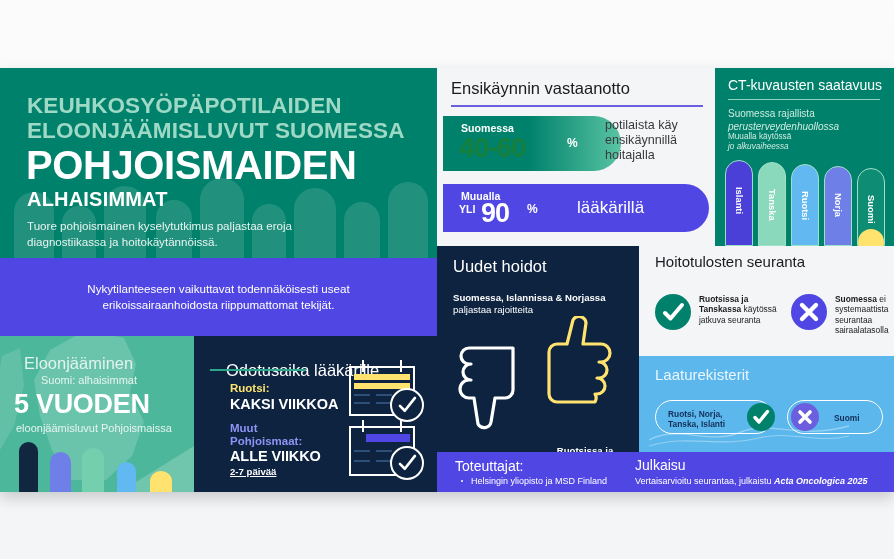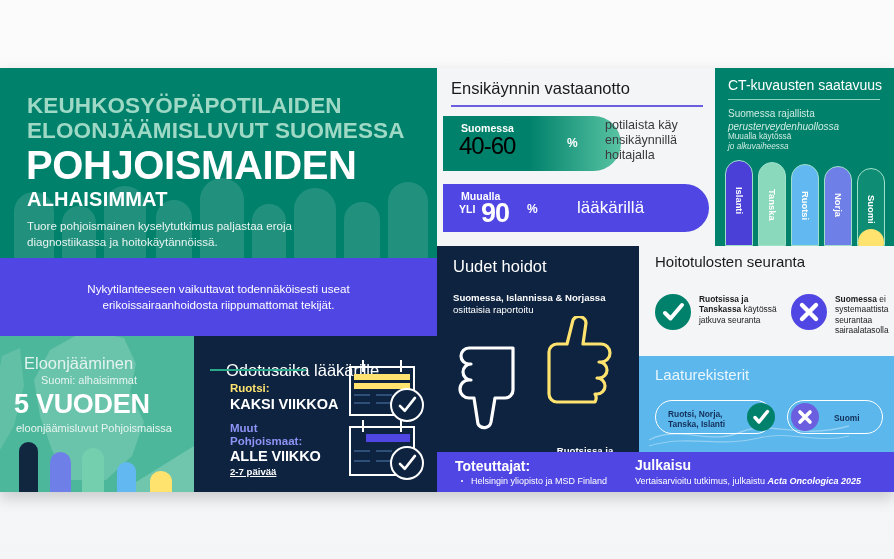--- a/index.html
+++ b/index.html
@@ -54,21 +54,21 @@
   #wait .chk{position:absolute;border:2.2px solid #ffffff;border-radius:50%;box-sizing:border-box;background:#0d2340;}
 
   
   #first{left:437px;top:0;width:278px;height:178px;background:#f4f5f6;}
   #first h3{margin:0;position:absolute;left:14px;top:11px;color:#1b1b1f;font-size:16.5px;font-weight:400;}
   #first .u{position:absolute;left:14px;top:37px;width:252px;height:1.6px;background:#6b5fe0;}
   #first .pill1{position:absolute;left:6px;top:48px;width:178px;height:55px;border-radius:0 30px 30px 0;
     background:linear-gradient(90deg,#00816b 0%,#00816b 48%,#59c4a3 100%);}
   #first .greybox{position:absolute;left:148px;top:48px;width:124px;height:55px;background:#e7e8e9;z-index:-1;}
   #first .sm{position:absolute;left:24px;top:54px;color:#ffffff;font-size:10.6px;font-weight:700;}
-  #first .num{position:absolute;left:22px;top:64px;color:#000000;font-size:24px;font-weight:400;letter-spacing:-1px;}
+  #first .num{position:absolute;left:22px;top:64px;color:#15803d;font-size:28px;font-weight:700;letter-spacing:-1px;}
   #first .pct{position:absolute;left:130px;top:68px;color:#ffffff;font-size:12px;font-weight:700;}
   #first .note{position:absolute;left:168px;top:50px;width:110px;color:#3a3a3e;font-size:12.6px;line-height:1.18;}
   #first .pill2{position:absolute;left:6px;top:116px;width:266px;height:48px;border-radius:0 26px 26px 0;background:#5046e4;}
   #first .sm2{position:absolute;left:24px;top:122px;color:#ffffff;font-size:10.6px;font-weight:700;}
   #first .yli{position:absolute;left:22px;top:135px;color:#ffffff;font-size:10.5px;font-weight:700;}
   #first .num2{position:absolute;left:44px;top:130px;color:#ffffff;font-size:27px;font-weight:700;letter-spacing:-1px;}
   #first .pct2{position:absolute;left:90px;top:134px;color:#ffffff;font-size:12px;font-weight:700;}
   #first .lab2{position:absolute;left:140px;top:130px;color:#ffffff;font-size:17px;}
 
   
@@ -103,21 +103,21 @@
   
   #qual{left:639px;top:288px;width:255px;height:96px;background:#5bb7ec;}
   #qual .wave{position:absolute;left:10px;bottom:4px;width:200px;height:34px;opacity:.35;}
   #qual h3{margin:0;position:absolute;left:16px;top:10px;color:#eaf6fd;font-size:15px;font-weight:400;}
   #qual .chip{position:absolute;top:44px;height:34px;border:1.6px solid #ffffff;border-radius:18px;box-sizing:border-box;}
   #qual .chip span{position:absolute;font-size:8.4px;font-weight:700;line-height:1.2;}
   #qual .cbdg{position:absolute;width:28px;height:28px;border-radius:50%;}
 
   
   #foot{left:437px;top:384px;width:457px;height:40px;background:#5046e4;}
-  #foot h4{margin:0;position:absolute;color:#ffffff;font-size:14px;font-weight:700;}
+  #foot h4{margin:0;position:absolute;color:#ffffff;font-size:14px;font-weight:400;}
   #foot .li{position:absolute;color:#ffffff;font-size:9px;}
   #foot .dot{position:absolute;width:2px;height:2px;background:#ffffff;border-radius:50%;}
   #foot .sub{position:absolute;color:#ffffff;font-size:9px;}
   #foot .sub i{font-weight:700;font-style:italic;}
 </style>
 </head>
 <body>
 
 <div id="stage">
   <div id="board">
@@ -254,21 +254,21 @@
           <div class="cbar" style="left: 134px; width: 28px; height: 78px; background: rgb(15, 140, 116);">
             <span class="cname" style="left: 19px; top: 26px;">Suomi</span>
             <div class="dot" style="left: 0px; bottom: -10px;"></div>
           </div>
         </div>
     </div>
 
     <div class="panel" id="treat">
       <h3>Uudet hoidot</h3>
       <div class="t">
-        <b>Suomessa, Islannissa &amp; Norjassa</b><span> osittaisia raportoitu</span>
+        <b>Suomessa, Islannissa &amp; Norjassa</b><span> paljastaa rajoitteita</span>
       </div>
 
       <svg class="thumb" style="left:18px;top:92px;width:84px;height:92px" viewBox="0 0 84 92">
         <path d="M14 10 h44 a10 10 0 0 1 0 0 v42 a8 8 0 0 1 -8 8 h-10 l-4 24 a7 7 0 0 1 -13 2 l-4 -26 h-5
                  a9 9 0 0 1 0 -18 h2 a8 8 0 0 1 0 -16 h-2 a8 8 0 0 1 0 -16 Z" fill="none" stroke="#ffffff" stroke-width="3.2" stroke-linejoin="round"></path>
       </svg>
 
       <svg class="thumb" style="left:104px;top:70px;width:86px;height:96px" viewBox="0 0 86 96">
         <path d="M44 86 h-28 a8 8 0 0 1 -8 -8 v-42 a8 8 0 0 1 8 -8 h10 l6 -24 a7 7 0 0 1 13 3 l-3 21 h18
                  a9 9 0 0 1 0 18 h-2 a8 8 0 0 1 0 16 h-2 a8 8 0 0 1 0 16 h-2 a8 8 0 0 1 0 8 Z" fill="none" stroke="#ffe36e" stroke-width="3.2" stroke-linejoin="round"></path>
@@ -328,18 +328,18 @@
       </div>
     </div>
 
     <div class="panel" id="foot">
       <h4 style="left:18px;top:6px">Toteuttajat:</h4>
       <div class="dot" style="left:24px;top:28px"></div>
       <div class="li" style="left:34px;top:24px">Helsingin yliopisto ja MSD Finland</div>
 
       <h4 style="left:198px;top:5px">Julkaisu</h4>
       <div class="sub" style="left:198px;top:24px">
-        <span>Vertaisarvioitu tutkimus, julkaistu </span><i>Acta Oncologica 2025</i>
+        <span>Vertaisarvioitu seurantaa, julkaistu </span><i>Acta Oncologica 2025</i>
       </div>
     </div>
 
   </div>
 </div>
 
 </body></html>

